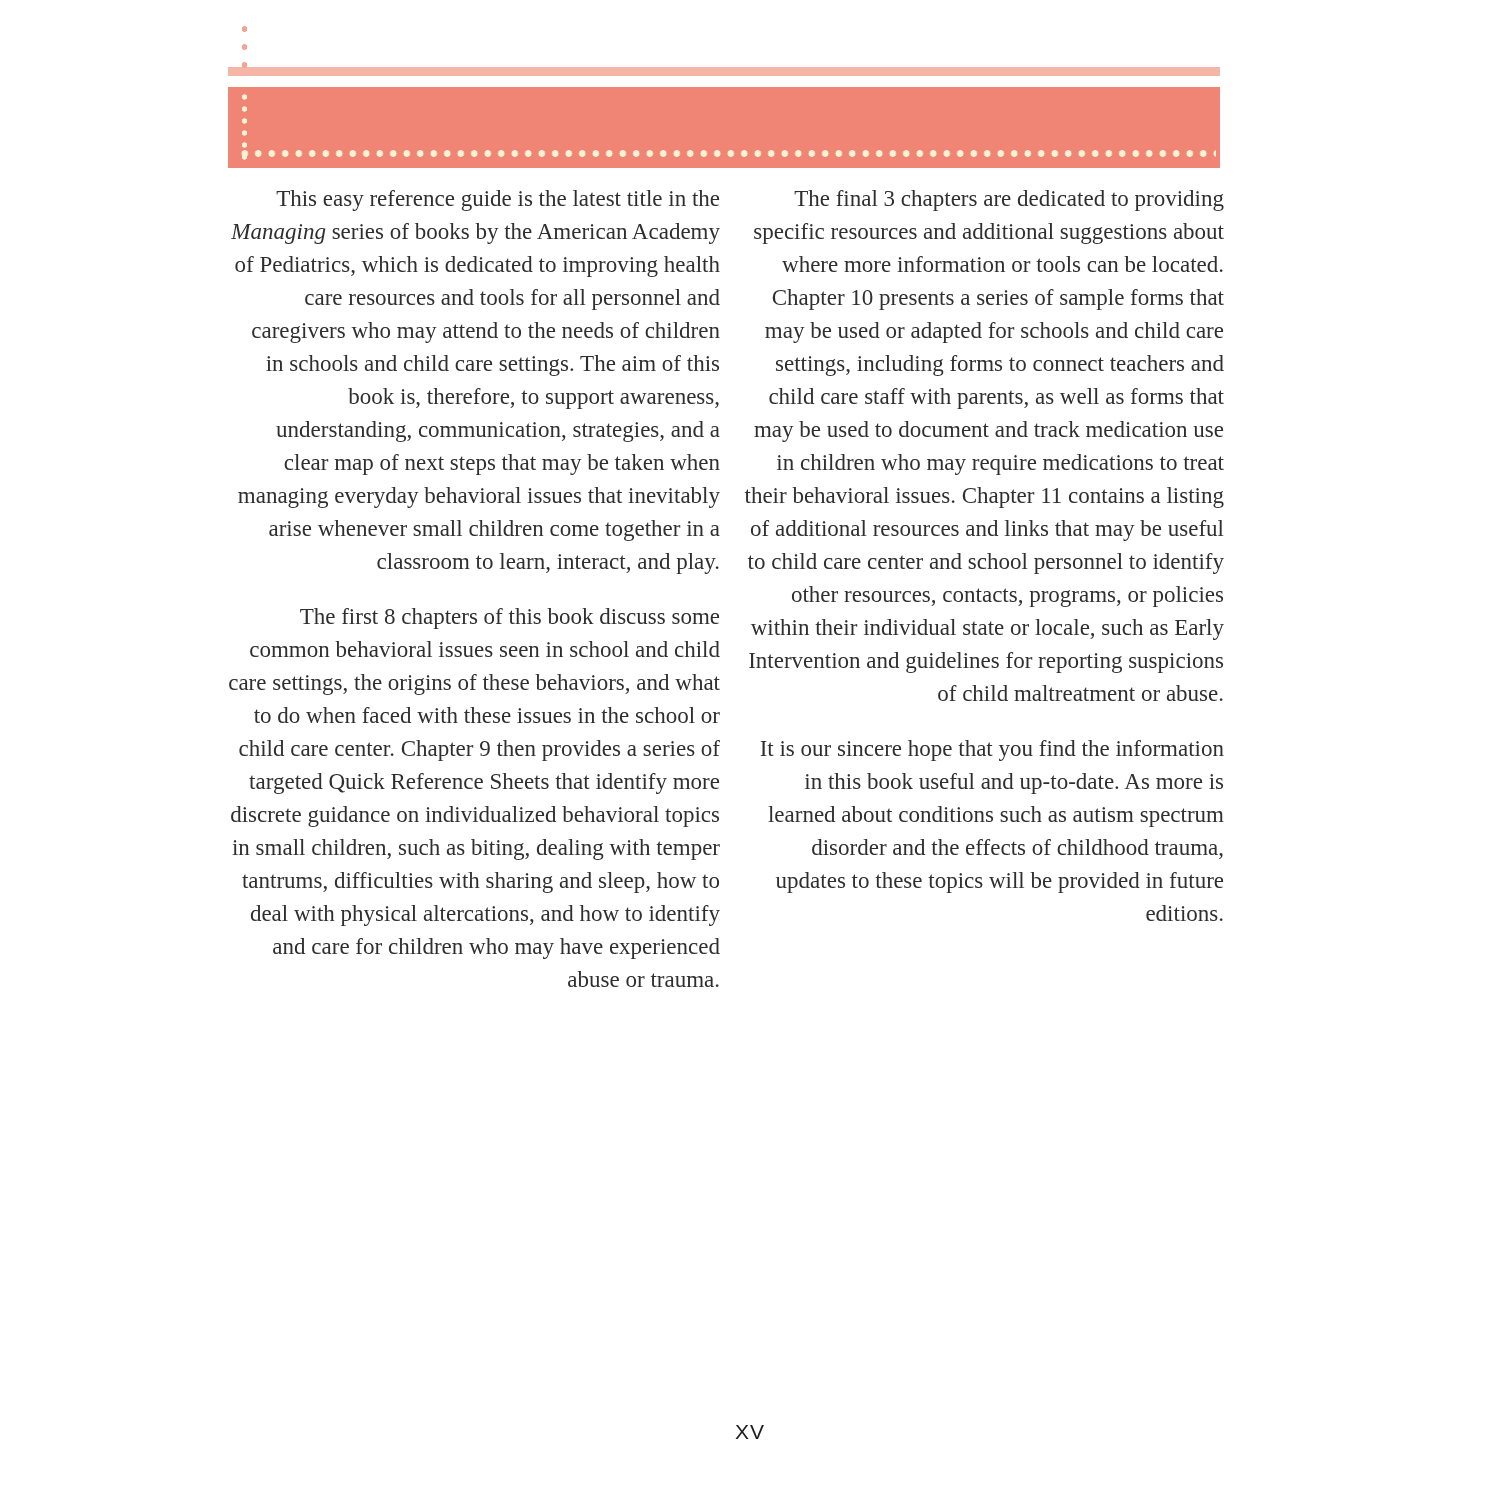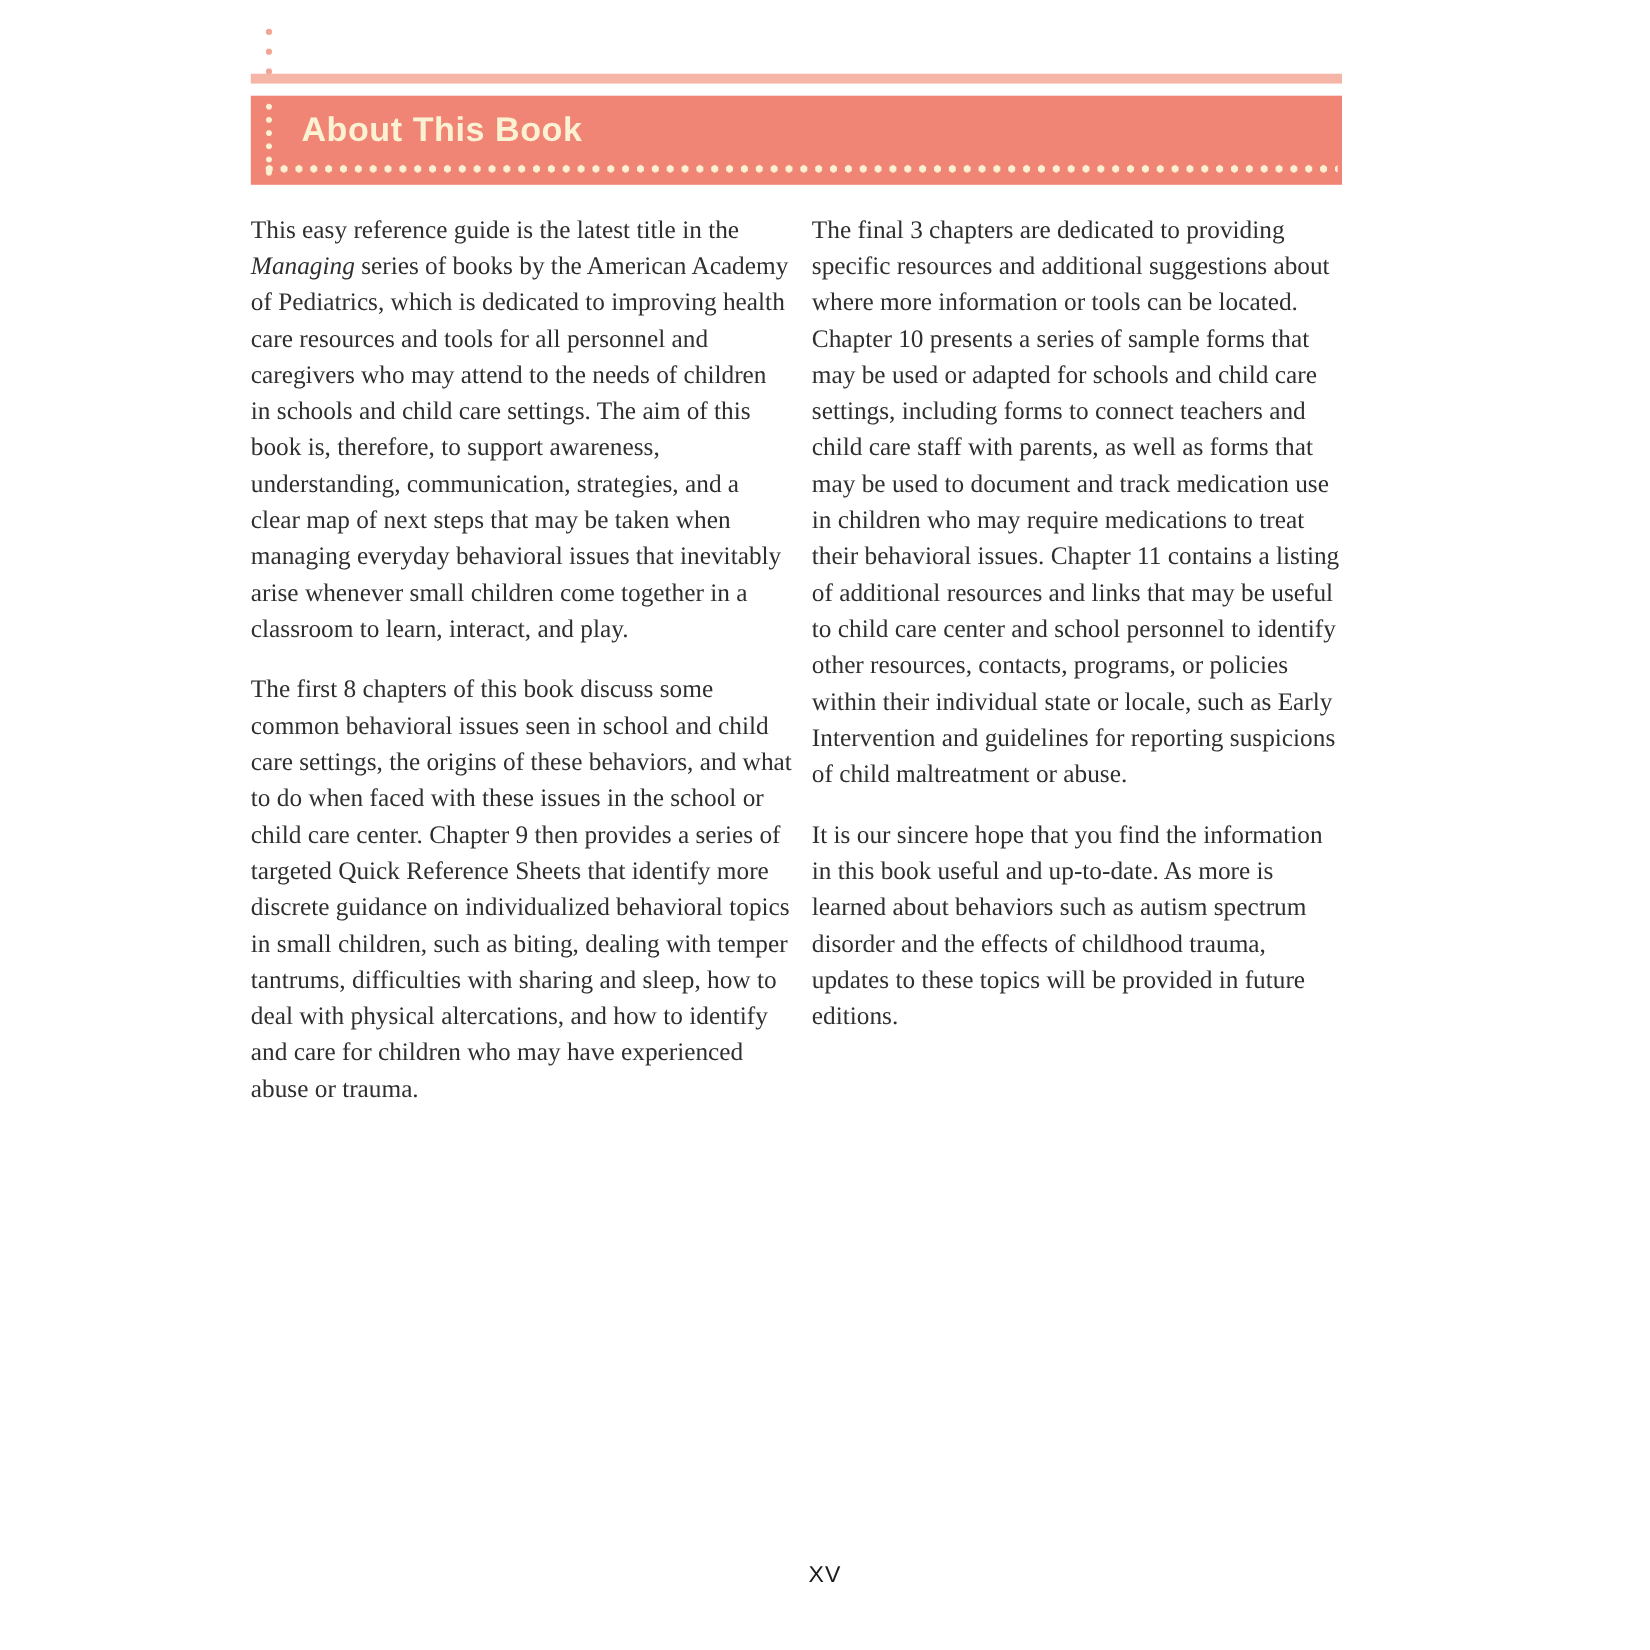--- a/index.html
+++ b/index.html
@@ -66,26 +66,26 @@
     left:12px; top:4px;
     width:9px; height:74px;
     background-image:radial-gradient(circle, var(--cream) 2.4px, rgba(0,0,0,0) 2.9px);
     background-size:9px 12px;
     background-position:50% 0;
     background-repeat:repeat-y;
   }
   
   .column{
     position:absolute;
-    top:192px;
+    top:182px;
     width:492px;
     color:var(--text);
     font-size:23px;
     line-height:33px;
-    text-align:left;
+    text-align:right;
   }
   .col-left{left:228px;}
   .col-right{left:738px; width:486px;}
   .column p{margin:0 0 22px 0; padding:0;}
   .italic{font-style:italic;}
   
   .page-number{
     position:absolute;
     left:0; right:0;
     top:1420px;
@@ -100,29 +100,28 @@
 </head>
 <body>
 
 <div class="page">
 
   <div class="accent-bar"></div>
   <div class="vdots-top"></div>
 
   <div class="banner">
     <div class="vdots-banner"></div>
-    <div class="banner-title">About This Book</div>
     <div class="banner-dots-row"></div>
   </div>
 
   <div class="column col-left">
     <p><span>This easy reference guide is the latest title in the </span><span class="italic">Managing</span><span> series of books by the American Academy of Pediatrics, which is dedicated to improving health care resources and tools for all personnel and caregivers who may attend to the needs of children in schools and child care settings. The aim of this book is, therefore, to support awareness, understanding, communication, strategies, and a clear map of next steps that may be taken when managing everyday behavioral issues that inevitably arise whenever small children come together in a classroom to learn, interact, and play.</span></p>
     <p>The first 8 chapters of this book discuss some common behavioral issues seen in school and child care settings, the origins of these behaviors, and what to do when faced with these issues in the school or child care center. Chapter 9 then provides a series of targeted Quick Reference Sheets that identify more discrete guidance on individualized behavioral topics in small children, such as biting, dealing with temper tantrums, difficulties with sharing and sleep, how to deal with physical altercations, and how to identify and care for children who may have experienced abuse or trauma.</p>
   </div>
 
   <div class="column col-right">
     <p>The final 3 chapters are dedicated to providing specific resources and additional suggestions about where more information or tools can be located. Chapter 10 presents a series of sample forms that may be used or adapted for schools and child care settings, including forms to connect teachers and child care staff with parents, as well as forms that may be used to document and track medication use in children who may require medications to treat their behavioral issues. Chapter 11 contains a listing of additional resources and links that may be useful to child care center and school personnel to identify other resources, contacts, programs, or policies within their individual state or locale, such as Early Intervention and guidelines for reporting suspicions of child maltreatment or abuse.</p>
-    <p>It is our sincere hope that you find the information in this book useful and up-to-date. As more is learned about behaviors such as autism spectrum disorder and the effects of childhood trauma, updates to these topics will be provided in future editions.</p>
+    <p>It is our sincere hope that you find the information in this book useful and up-to-date. As more is learned about conditions such as autism spectrum disorder and the effects of childhood trauma, updates to these topics will be provided in future editions.</p>
   </div>
 
   <div class="page-number">XV</div>
 
 </div>
 
 </body></html>

